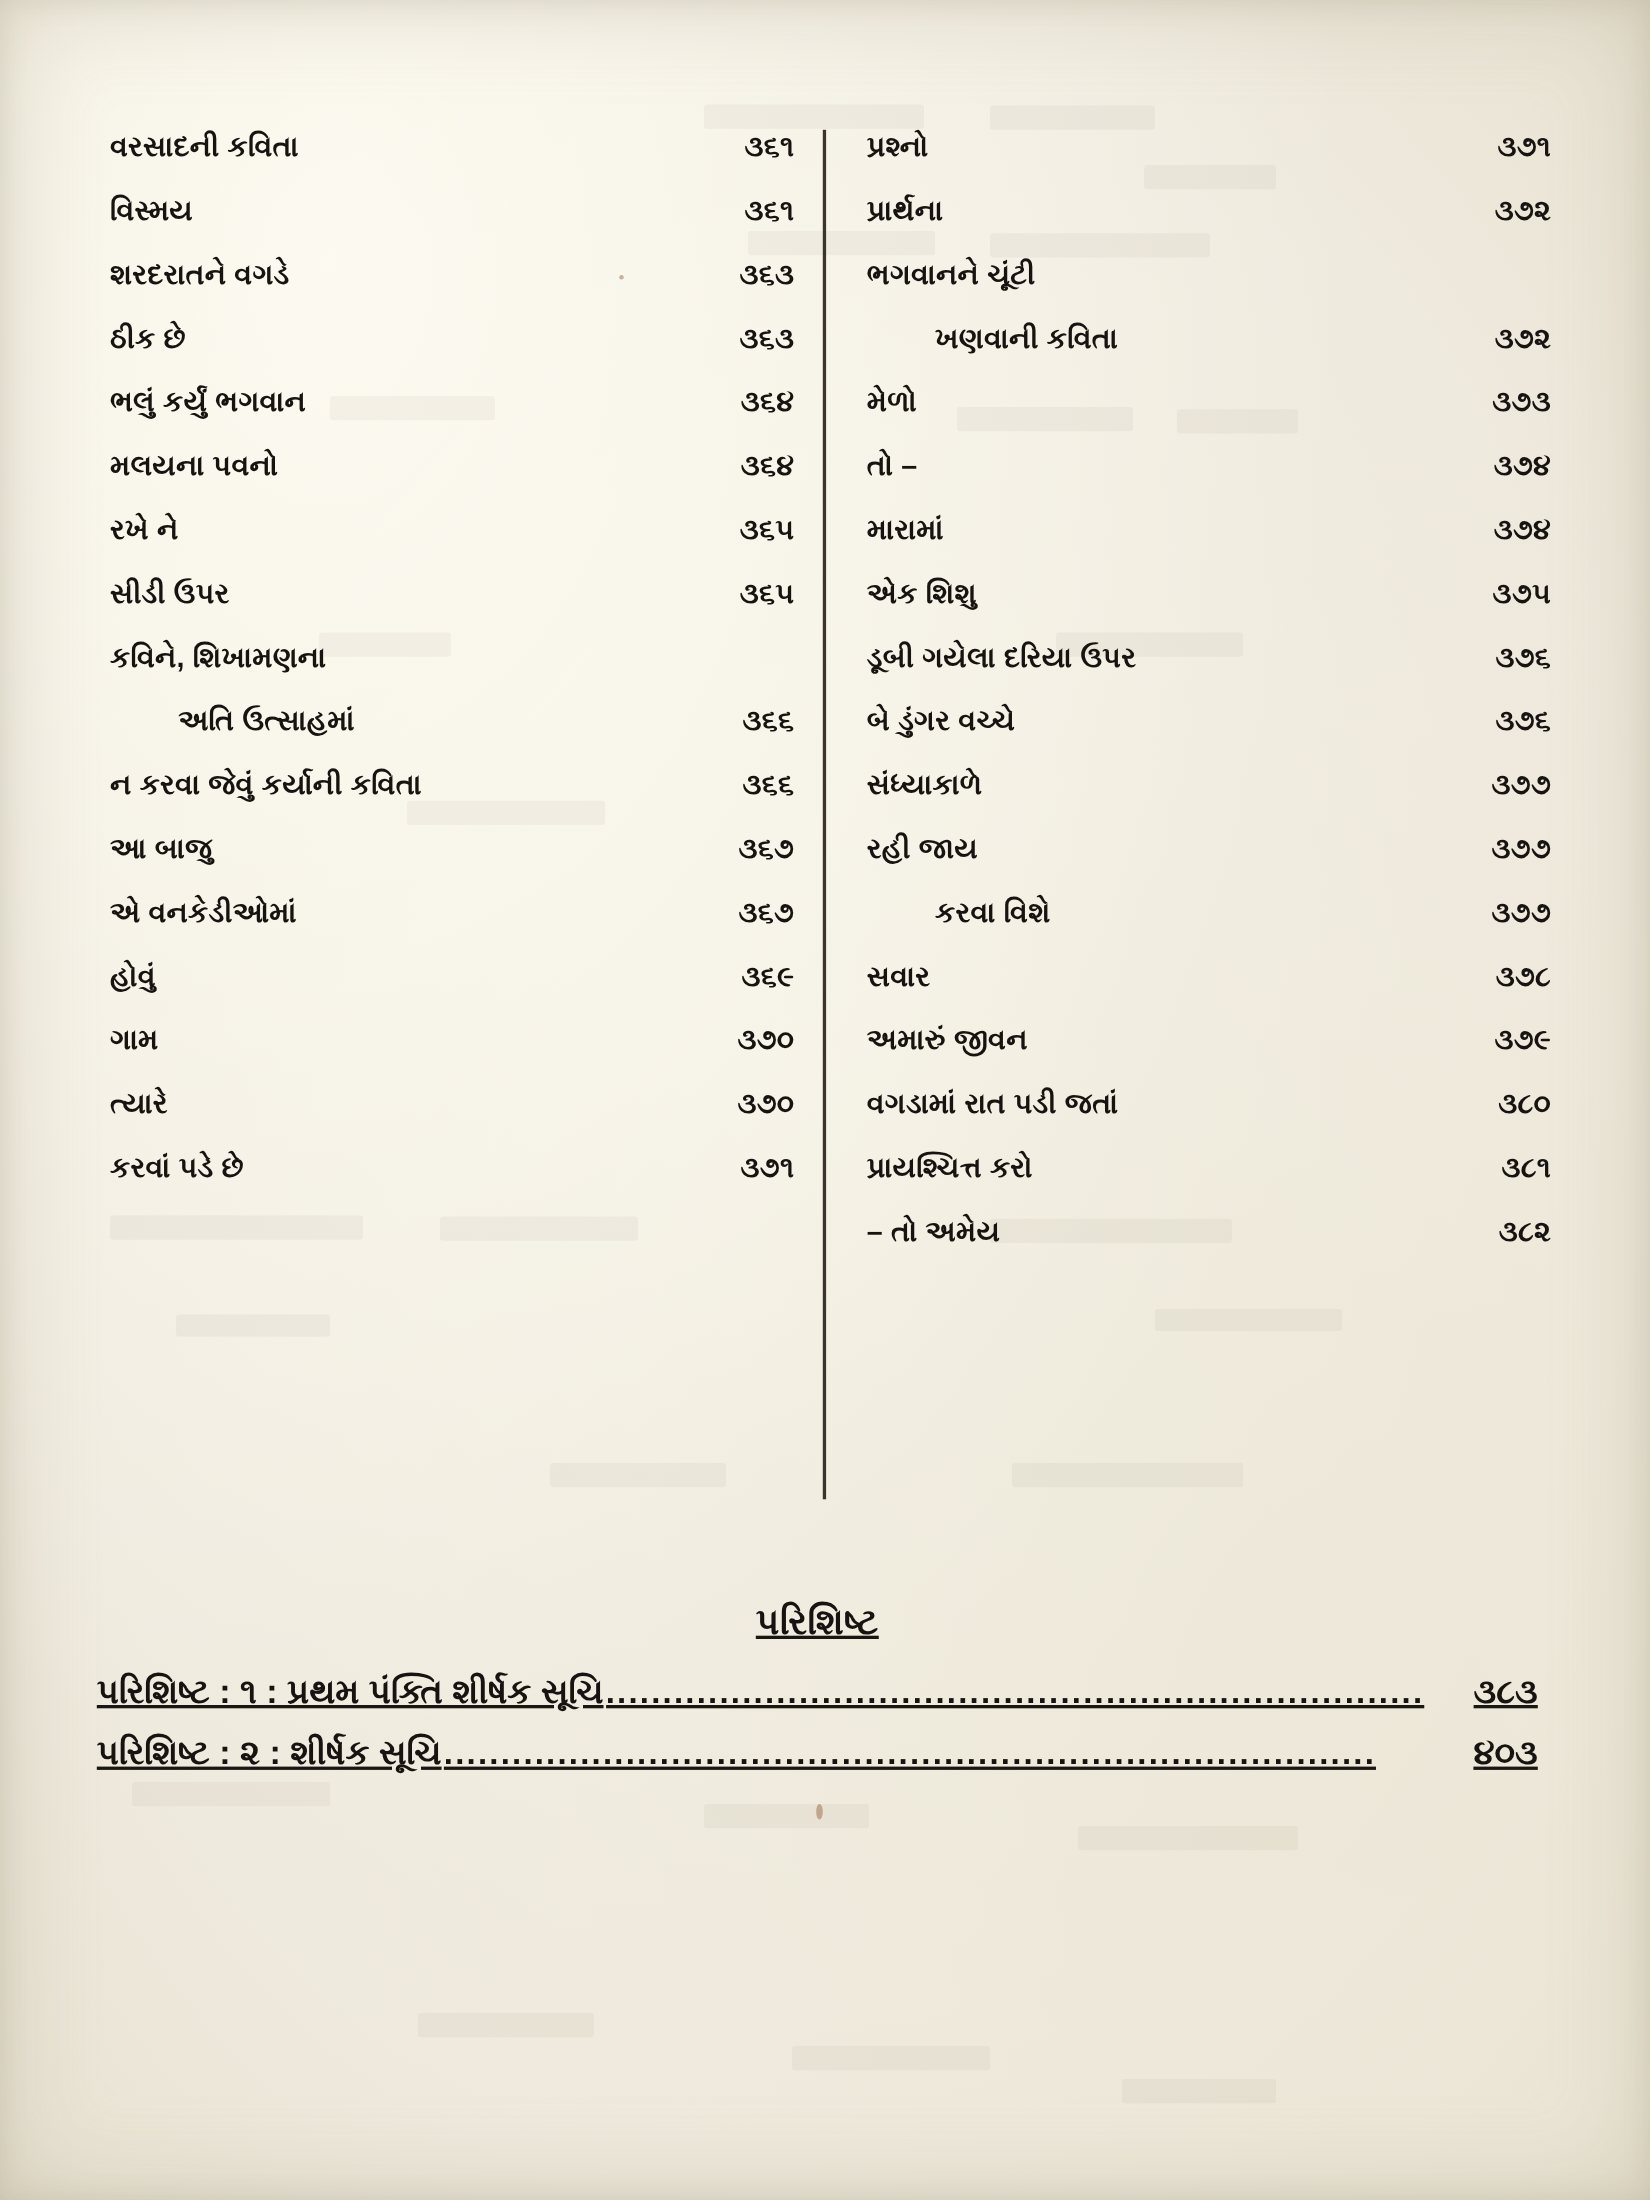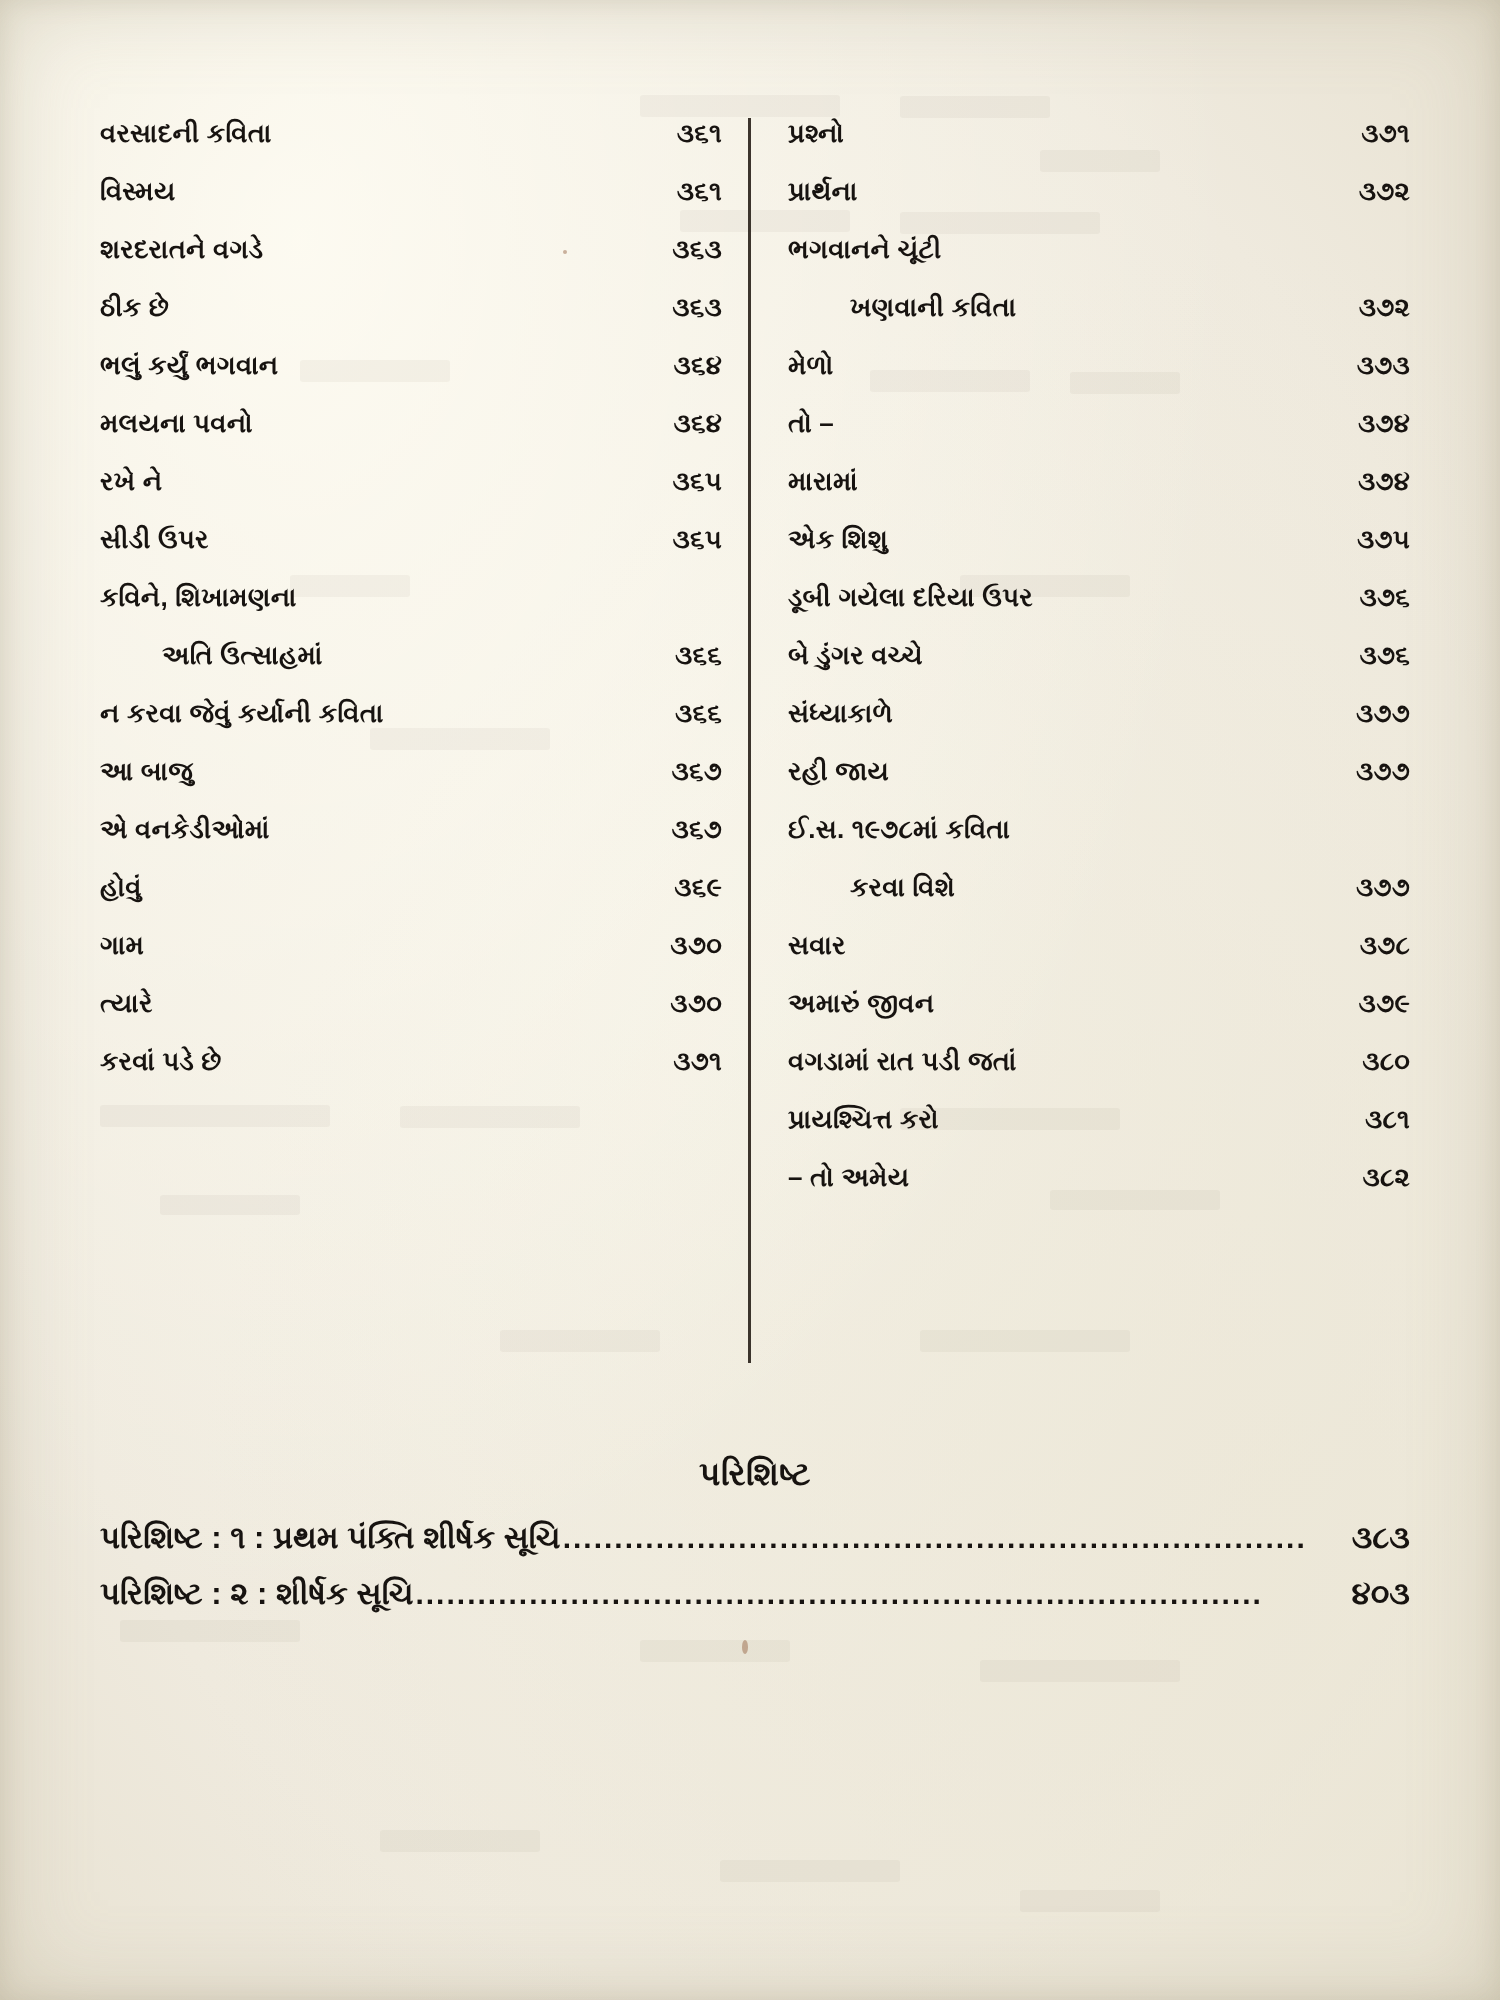--- a/index.html
+++ b/index.html
@@ -85,23 +85,24 @@
   }
   .entry .page {
     white-space: nowrap;
     font-weight: 600;
   }
   .entry.nopage .page { visibility: hidden; }
 
   
   .appendix {
     position: absolute;
-    left: 100px;
+    left: 88px;
     top: 1455px;
     width: 1310px;
+    text-decoration: underline;
   }
   .appendix-heading {
     text-align: center;
     font-size: 33px;
     font-weight: 700;
     letter-spacing: 0.5px;
     margin-bottom: 26px;
     color: #171310;
   }
   .appendix-row {
@@ -283,24 +284,20 @@
           <span class="page">૩૭૬</span>
         </div>
       <div class="entry">
           <span class="title">સંધ્યાકાળે</span>
           <span class="page">૩૭૭</span>
         </div>
       <div class="entry">
           <span class="title">રહી જાય</span>
           <span class="page">૩૭૭</span>
         </div>
-      <div class="entry nopage">
-          <span class="title">ઈ.સ. ૧૯૭૮માં કવિતા</span>
-          <span class="page"></span>
-        </div>
       <div class="entry">
           <span class="title indent">કરવા વિશે</span>
           <span class="page">૩૭૭</span>
         </div>
       <div class="entry">
           <span class="title">સવાર</span>
           <span class="page">૩૭૮</span>
         </div>
       <div class="entry">
           <span class="title">અમારું જીવન</span>

